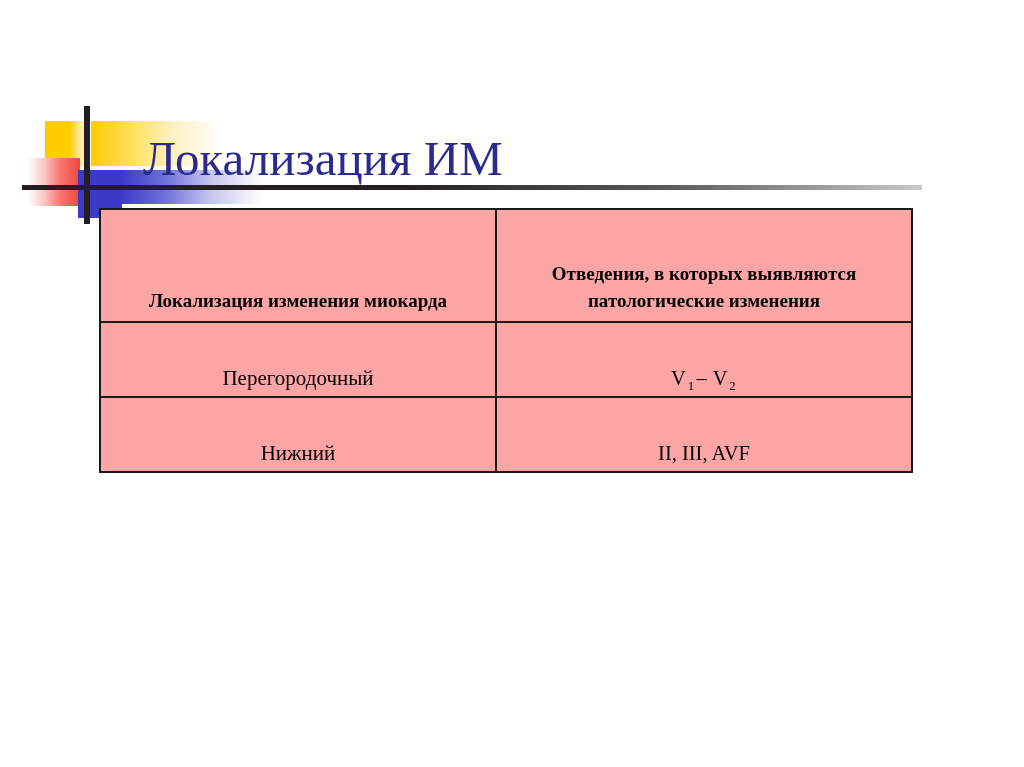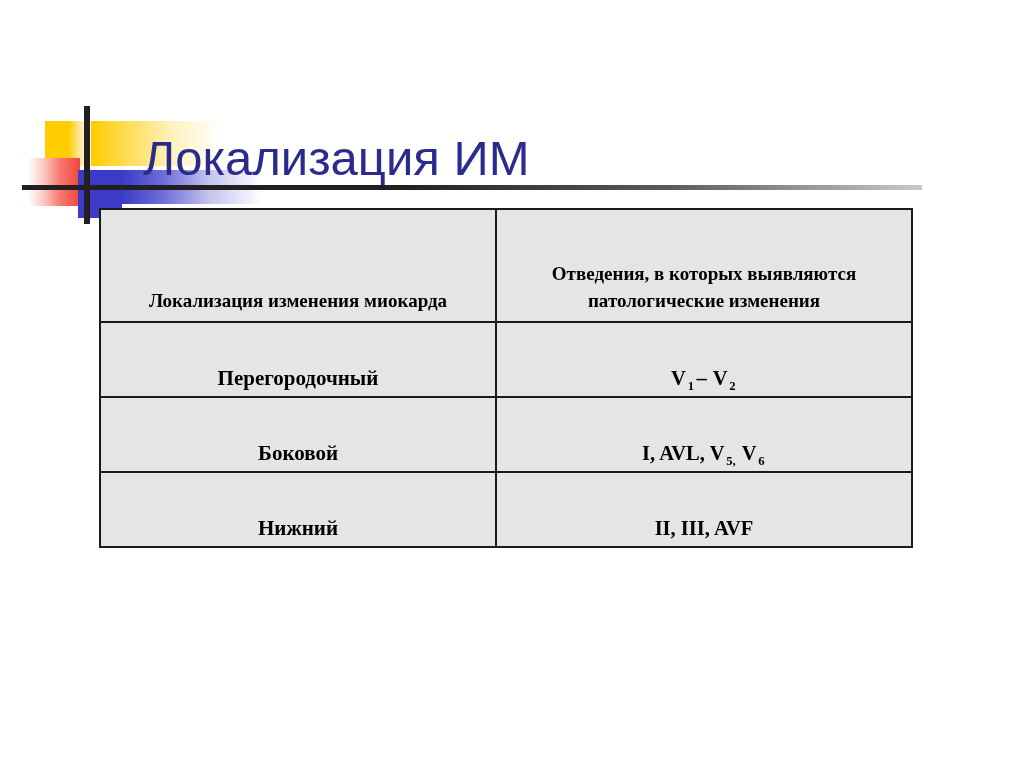--- a/index.html
+++ b/index.html
@@ -88,21 +88,21 @@
     width: 900px;
     height: 5px;
     background: linear-gradient(to right, #231F20 0%, #231F20 42%, #5b5b5b 72%, #9a9a9a 88%, #c9c9c9 100%);
   }
 
   
   .slide-title {
     position: absolute;
     left: 143px;
     top: 101px;
-    font-family: Liberation Sans, sans-serif;
+    font-family: Liberation Serif, serif;
     font-size: 49px;
     line-height: 1.0;
     font-weight: 400;
     color: #2B2B8F;
     letter-spacing: 0px;
     white-space: nowrap;
   }
 
   
   .table-wrap {
@@ -116,36 +116,36 @@
     border-collapse: collapse;
     table-layout: fixed;
   }
   table.loc-table td,
   table.loc-table th {
     border: 2px solid #1a1a1a;
     padding: 0 6px 6px 6px;
     text-align: center;
     vertical-align: bottom;
     color: #000000;
-    background: #e5e5e5;
+    background: #fca5a5;
   }
   table.loc-table col.c1 { width: 396px; }
   table.loc-table col.c2 { width: 416px; }
 
   .hdr-row th {
     height: 105px;
     vertical-align: middle;
     font-weight: bold;
     font-size: 19px;
     line-height: 1.42;
     padding: 4px 10px;
   }
   .body-row td {
     height: 67px;
-    font-weight: 700;
+    font-weight: 400;
     font-size: 21px;
     line-height: 1.1;
     padding-bottom: 7px;
   }
   .body-row td.lead-cell {
     font-size: 20.5px;
     text-align: center;
   }
 
   
@@ -189,24 +189,20 @@
           <th>Локализация изменения миокарда</th>
           <th>Отведения, в которых выявляются патологические изменения</th>
         </tr>
       </thead>
       <tbody>
           <tr class="body-row">
             <td>Перегородочный</td>
             <td class="lead-cell"><span class="lead">V<sub>1</sub><span class="sep">–</span> V<sub>2</sub></span></td>
           </tr>
           <tr class="body-row">
-            <td>Боковой</td>
-            <td class="lead-cell"><span class="lead">I, AVL, V<sub>5,</sub> V<sub>6</sub></span></td>
-          </tr>
-          <tr class="body-row">
             <td>Нижний</td>
             <td class="lead-cell"><span class="lead">II, III, AVF</span></td>
           </tr>
         </tbody>
     </table>
   </div>
 
 </div>
 
 </body></html>

